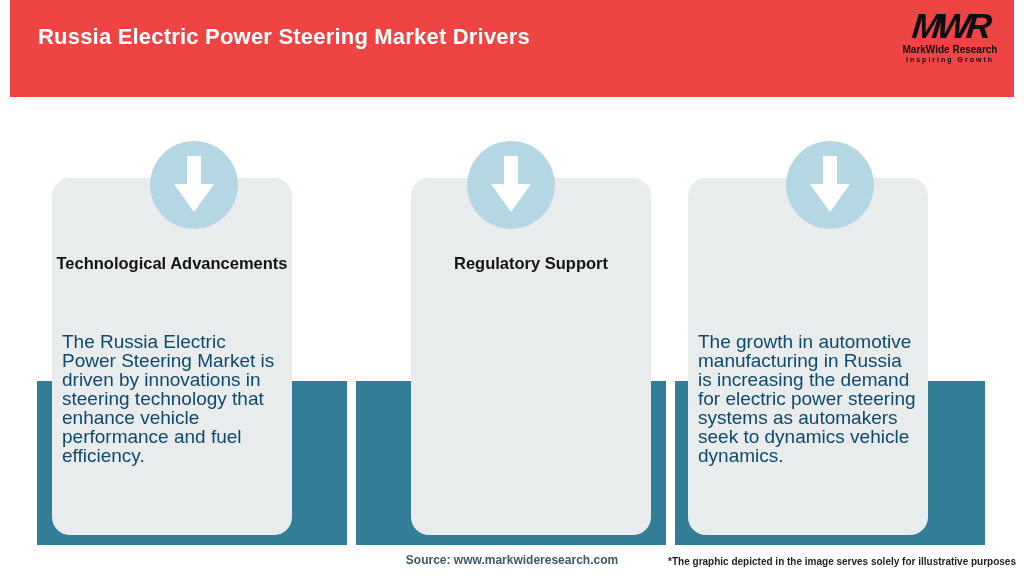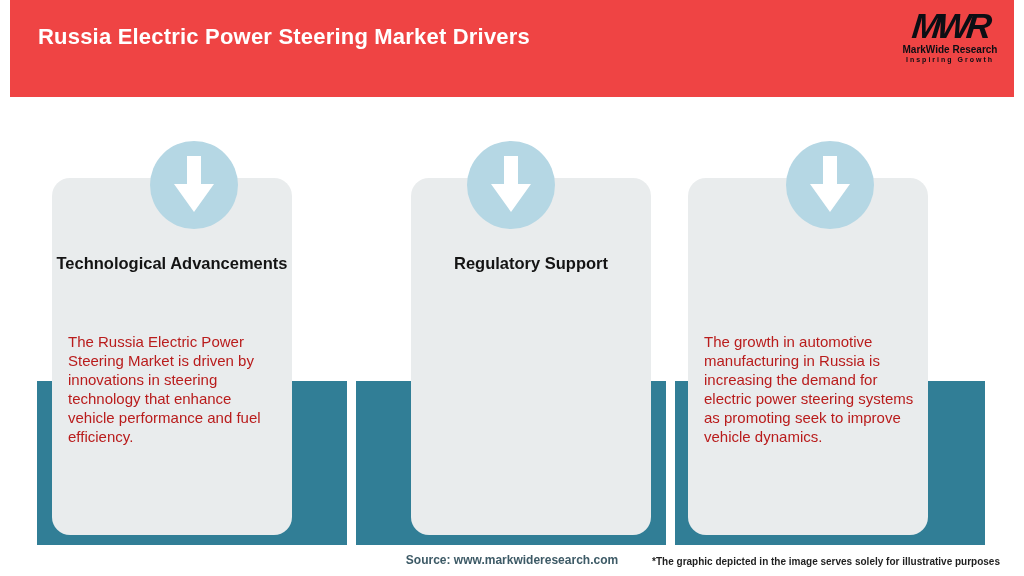--- a/index.html
+++ b/index.html
@@ -101,39 +101,39 @@
     left: 0; right: 0;
     top: 76px;
     text-align: center;
     font-size: 16.5px;
     font-weight: bold;
     color: #141414;
   }
   .card-desc {
     position: absolute;
     top: 154px;
-    left: 16px; right: 11px;
-    font-size: 15px;
+    left: 10px; right: 11px;
+    font-size: 19px;
     line-height: 19px;
-    color: #b91c1c;
+    color: #0c4a6e;
   }
 
   
   .source {
     position: absolute;
     left: 0; right: 0;
     top: 553px;
     text-align: center;
     font-size: 12px;
     font-weight: bold;
     color: #3d5a66;
   }
   .disclaimer {
     position: absolute;
-    right: 24px;
+    right: 8px;
     top: 556px;
     font-size: 10px;
     font-weight: 600;
     color: #1f1f1f;
   }
 </style>
 </head>
 <body>
 
 <div class="header">
@@ -152,21 +152,21 @@
 <div class="card card-1">
   <div class="card-title">Technological Advancements</div>
   <div class="card-desc">The Russia Electric Power Steering Market is driven by innovations in steering technology that enhance vehicle performance and fuel efficiency.</div>
 </div>
 
 <div class="card card-2">
   <div class="card-title">Regulatory Support</div>
 </div>
 
 <div class="card card-3">
-  <div class="card-desc">The growth in automotive manufacturing in Russia is increasing the demand for electric power steering systems as promoting seek to improve vehicle dynamics.</div>
+  <div class="card-desc">The growth in automotive manufacturing in Russia is increasing the demand for electric power steering systems as automakers seek to dynamics vehicle dynamics.</div>
 </div>
 
 <div class="circle circle-1">
   <svg width="42" height="58" viewBox="0 0 42 58" aria-hidden="true">
     <path d="M14 0 h14 v28 h13 L21 56 L1 28 h13 Z" fill="#ffffff"></path>
   </svg>
 </div>
 <div class="circle circle-2">
   <svg width="42" height="58" viewBox="0 0 42 58" aria-hidden="true">
     <path d="M14 0 h14 v28 h13 L21 56 L1 28 h13 Z" fill="#ffffff"></path>

